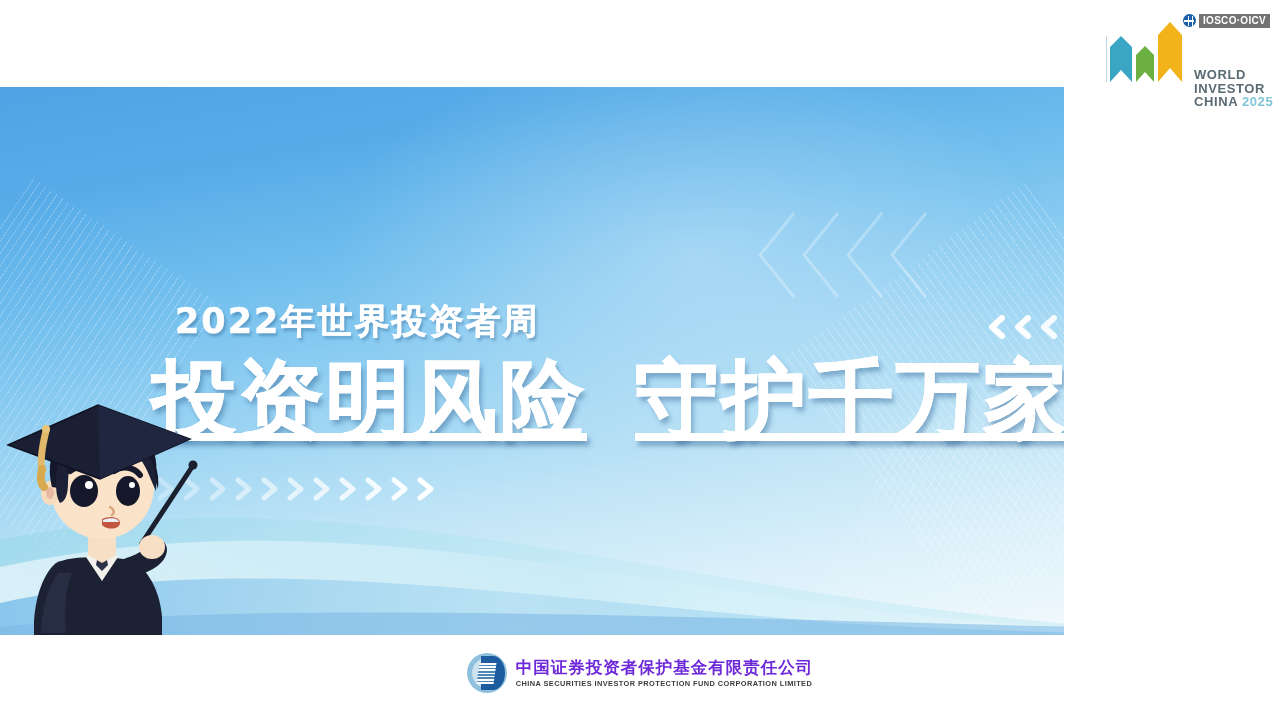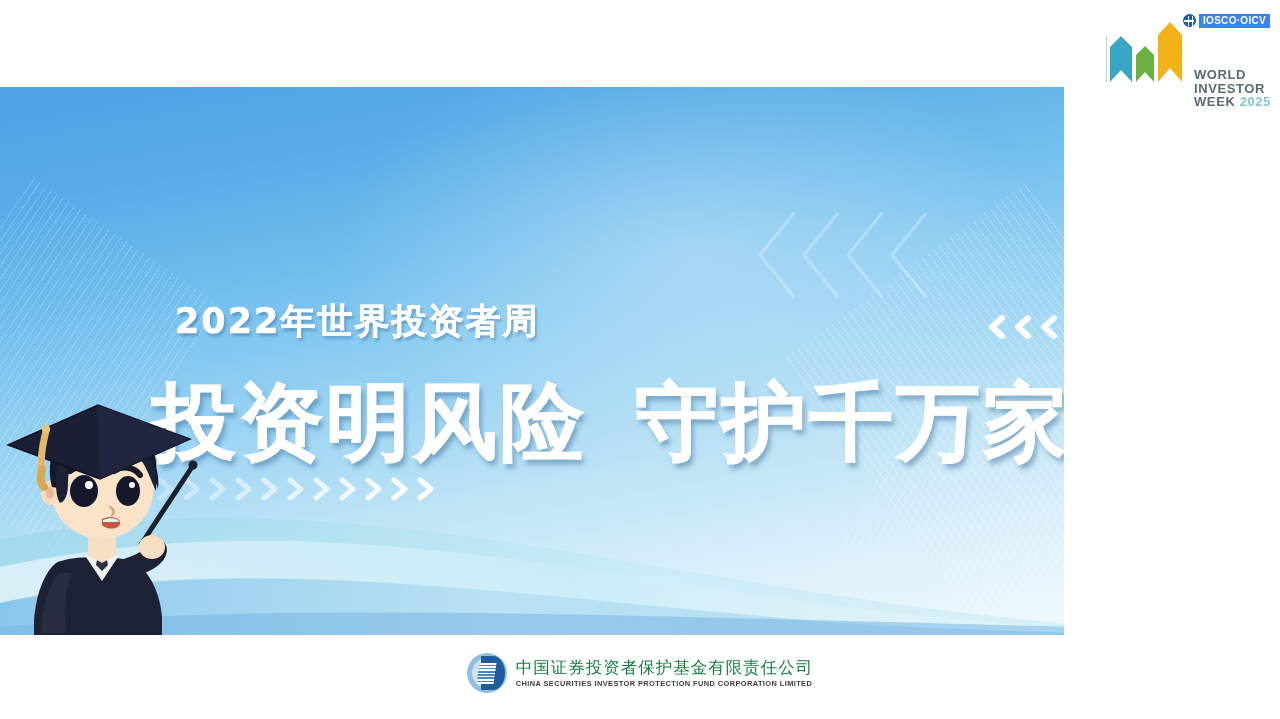--- a/index.html
+++ b/index.html
@@ -12,21 +12,21 @@
   .topbar { position:absolute; left:0; top:0; width:1280px; height:87px; background:#ffffff; z-index:30; }
 
   
   .wiw-logo { position:absolute; right:6px; top:4px; width:176px; height:80px; }
   .iosco-badge { position:absolute; right:4px; top:9px; height:15px;
      display:flex; align-items:center; gap:3px; }
   .iosco-globe { width:13px; height:13px; border-radius:50%; background:#1a5fa8; position:relative; flex:none; }
   .iosco-globe:before { content:""; position:absolute; left:1.5px; top:5.5px; width:10px; height:2px; background:#fff; }
   .iosco-globe:after { content:""; position:absolute; left:5px; top:1.5px; width:3px; height:10px;
      border-left:1px solid #fff; border-right:1px solid #fff; }
-  .iosco-word { background:#3b82f6; color:#fff; font-size:10px; font-weight:bold;
+  .iosco-word { background:#737373; color:#fff; font-size:10px; font-weight:bold;
      letter-spacing:0.3px; padding:1px 4px 1px 4px; line-height:12px; white-space:nowrap; }
 
   .pencils { position:absolute; left:6px; top:16px; width:84px; height:62px; }
   .pencil { position:absolute; bottom:0; }
   .pencil .tip { width:0; height:0; margin:0 auto; }
   .pencil .body { width:100%; }
   .pencil .foot { width:0; height:0; margin:0 auto; }
   .p-rule { position:absolute; left:2px; bottom:0; width:1px; height:46px; background:#bfd7e2; }
 
   .wiw-text { position:absolute; left:96px; top:24px; color:#5a6b74;
@@ -39,22 +39,22 @@
   .sipf-mark { width:40px; height:40px; border-radius:50%; position:relative;
      background:#cfe2f0; overflow:hidden; flex:none; }
   .sipf-mark .outer { position:absolute; inset:0; border-radius:50%;
      border:5px solid #8fc0dd; }
   .sipf-mark .swoosh { position:absolute; right:2px; top:3px; width:24px; height:34px;
      border-radius:0 50% 50% 0/0 50% 50% 0; background:#1d5c9e; }
   .sipf-mark .lines { position:absolute; left:11px; top:10px; width:17px; height:21px;
      background:repeating-linear-gradient(to bottom,#fff 0 1.6px,#4a86b8 1.6px 3.2px);
      transform:skewX(-8deg); }
   .sipf-txt { display:flex; flex-direction:column; justify-content:center; }
-  .sipf-cn { font-size:16.5px; color:#15803d; letter-spacing:1px; line-height:19px;
-     font-family:"Liberation Sans","DejaVu Sans",sans-serif; font-weight:400;text-align:center; }
+  .sipf-cn { font-size:16.5px; color:#6d28d9; letter-spacing:1px; line-height:19px;
+     font-family:"Liberation Sans","DejaVu Sans",sans-serif; font-weight:700;text-align:center; }
   .sipf-en { font-size:7.4px; color:#3d3d3d; letter-spacing:0.42px; line-height:10px;
      margin-top:2px; white-space:nowrap; font-weight:bold; }
 
   
   .stage { position:absolute; left:0; top:87px; width:1064px; height:548px; overflow:hidden;
      background:linear-gradient(170deg,#4ea3e4 0%,#57ace8 16%,#74c0ee 34%,#9bd4f3 52%,#bfe4f6 68%,#d8effa 82%,#e9f6fc 94%,#f1f9fd 100%); }
 
   .glow { position:absolute; left:30%; top:-10%; width:70%; height:80%;
      background:radial-gradient(ellipse at center,rgba(255,255,255,0.30) 0%,rgba(255,255,255,0) 68%); }
 
@@ -81,25 +81,26 @@
   .chev-right-strip { left:105px; top:390px; gap:7px; }
   .chev-left-strip  { left:988px; top:228px; gap:8px; }
 
   
   .subtitle { position:absolute; left:175px; top:211px; z-index:12;
      font-family:"DejaVu Sans","Liberation Sans",sans-serif;
      font-size:35px; font-weight:bold; color:#ffffff; letter-spacing:2px;
      text-shadow: 2px 3px 3px rgba(40,90,140,0.40); white-space:nowrap;
      -webkit-text-stroke:0.5px #ffffff; }
 
-  .headline { position:absolute; left:152px; top:287px; z-index:12;
+  .headline { position:absolute; left:152px; top:264px; z-index:12;
      font-family:"DejaVu Sans","Liberation Sans",sans-serif;
      font-size:84px; font-weight:bold; color:#ffffff; letter-spacing:3px;
      line-height:96px; white-space:nowrap;
      text-shadow: 3px 5px 5px rgba(40,90,140,0.42);
+     text-decoration: underline;
      -webkit-text-stroke:1px #ffffff; }
   .headline .gap { display:inline-block; width:48px; }
 
   
   .mascot { position:absolute; left:-6px; bottom:0px; width:215px; height:240px; z-index:25; }
 </style>
 </head>
 <body>
 
 <div class="poster">
@@ -321,21 +322,21 @@
         <div class="pencil" style="left:54px; width:24px; height:60px;">
           <div class="tip" style="border-left:12px solid transparent;border-right:12px solid transparent;border-bottom:13px solid #f2b31a;"></div>
           <div class="body" style="height:33px;background:#f2b31a;"></div>
           <div class="foot" style="border-left:12px solid #f2b31a;border-right:12px solid #f2b31a;border-bottom:14px solid #ffffff;height:0;"></div>
         </div>
       </div>
 
       <div class="wiw-text">
         <div>WORLD</div>
         <div>INVESTOR</div>
-        <div><span>WEEK</span> <span class="yr">2025</span></div>
+        <div><span>CHINA</span> <span class="yr">2025</span></div>
       </div>
 
     </div>
   </div>
 
   <div class="bottombar">
     <div class="sipf">
       <div class="sipf-mark">
         <div class="outer"></div>
         <div class="swoosh"></div>

